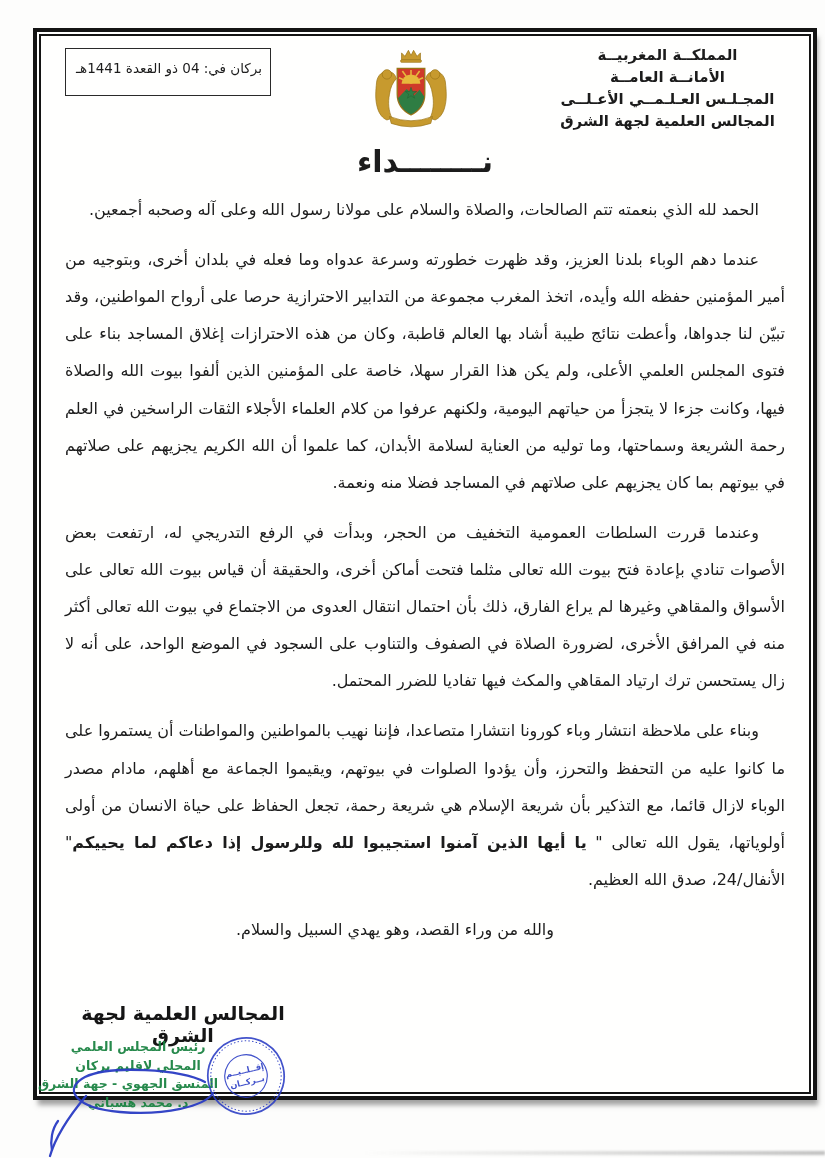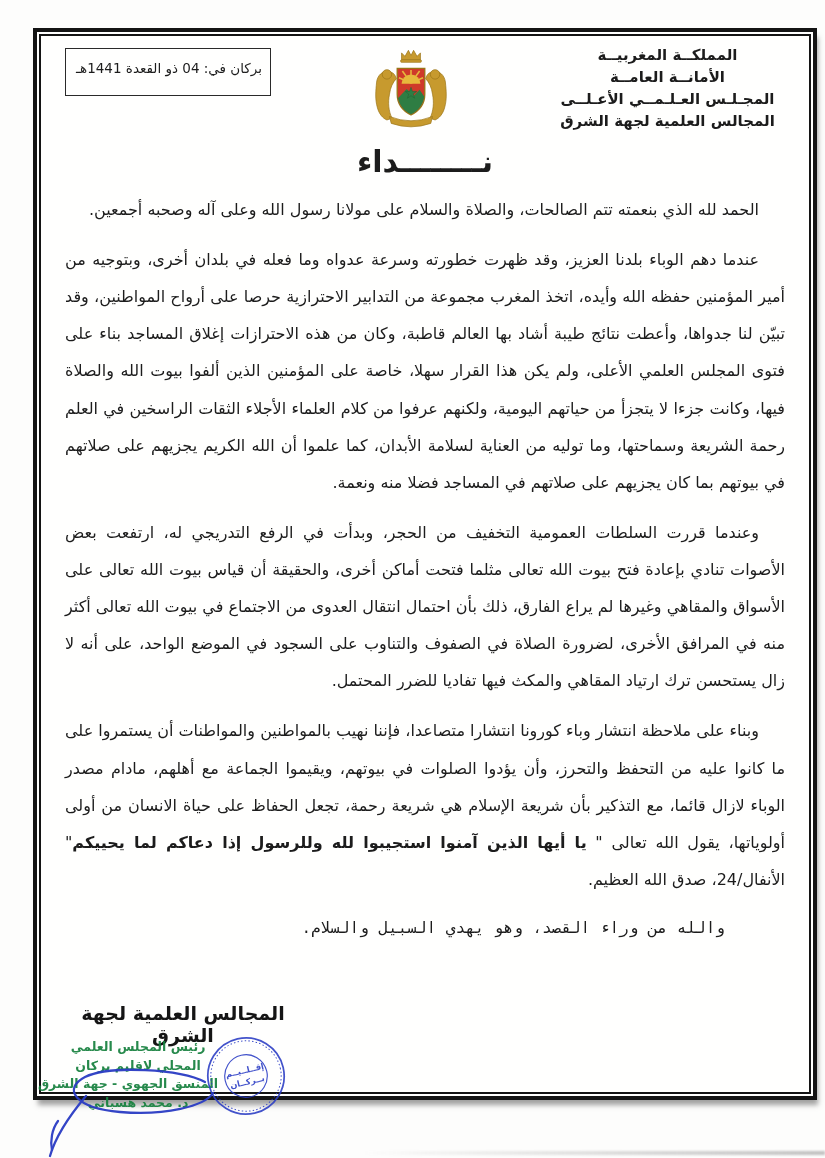--- a/index.html
+++ b/index.html
@@ -40,21 +40,21 @@
   .title{font-size:30px;font-weight:bold;text-align:center;margin:8px 0 12px 0;letter-spacing:1px;}
 
   
   .body-text{font-size:16px;}
   .body-text p{
     margin:0 0 13px 0;
     line-height:2.32;
     text-align:justify;
     text-indent:26px;
   }
-  .body-text p.closing{text-align:right;text-indent:60px;margin-top:2px;font-family:Liberation Mono, monospace;}
+  .body-text p.closing{text-align:center;text-indent:60px;margin-top:2px;}
   .body-text strong{font-weight:bold;}
 
   
   .sig-org{
     position:absolute;left:48px;top:1002px;width:270px;
     font-weight:bold;font-size:19px;text-align:center;color:#151515;
   }
   .stamp-block{
     position:absolute;left:58px;top:1038px;width:160px;
     color:#15803d;font-weight:bold;font-size:12.5px;line-height:18.5px;

